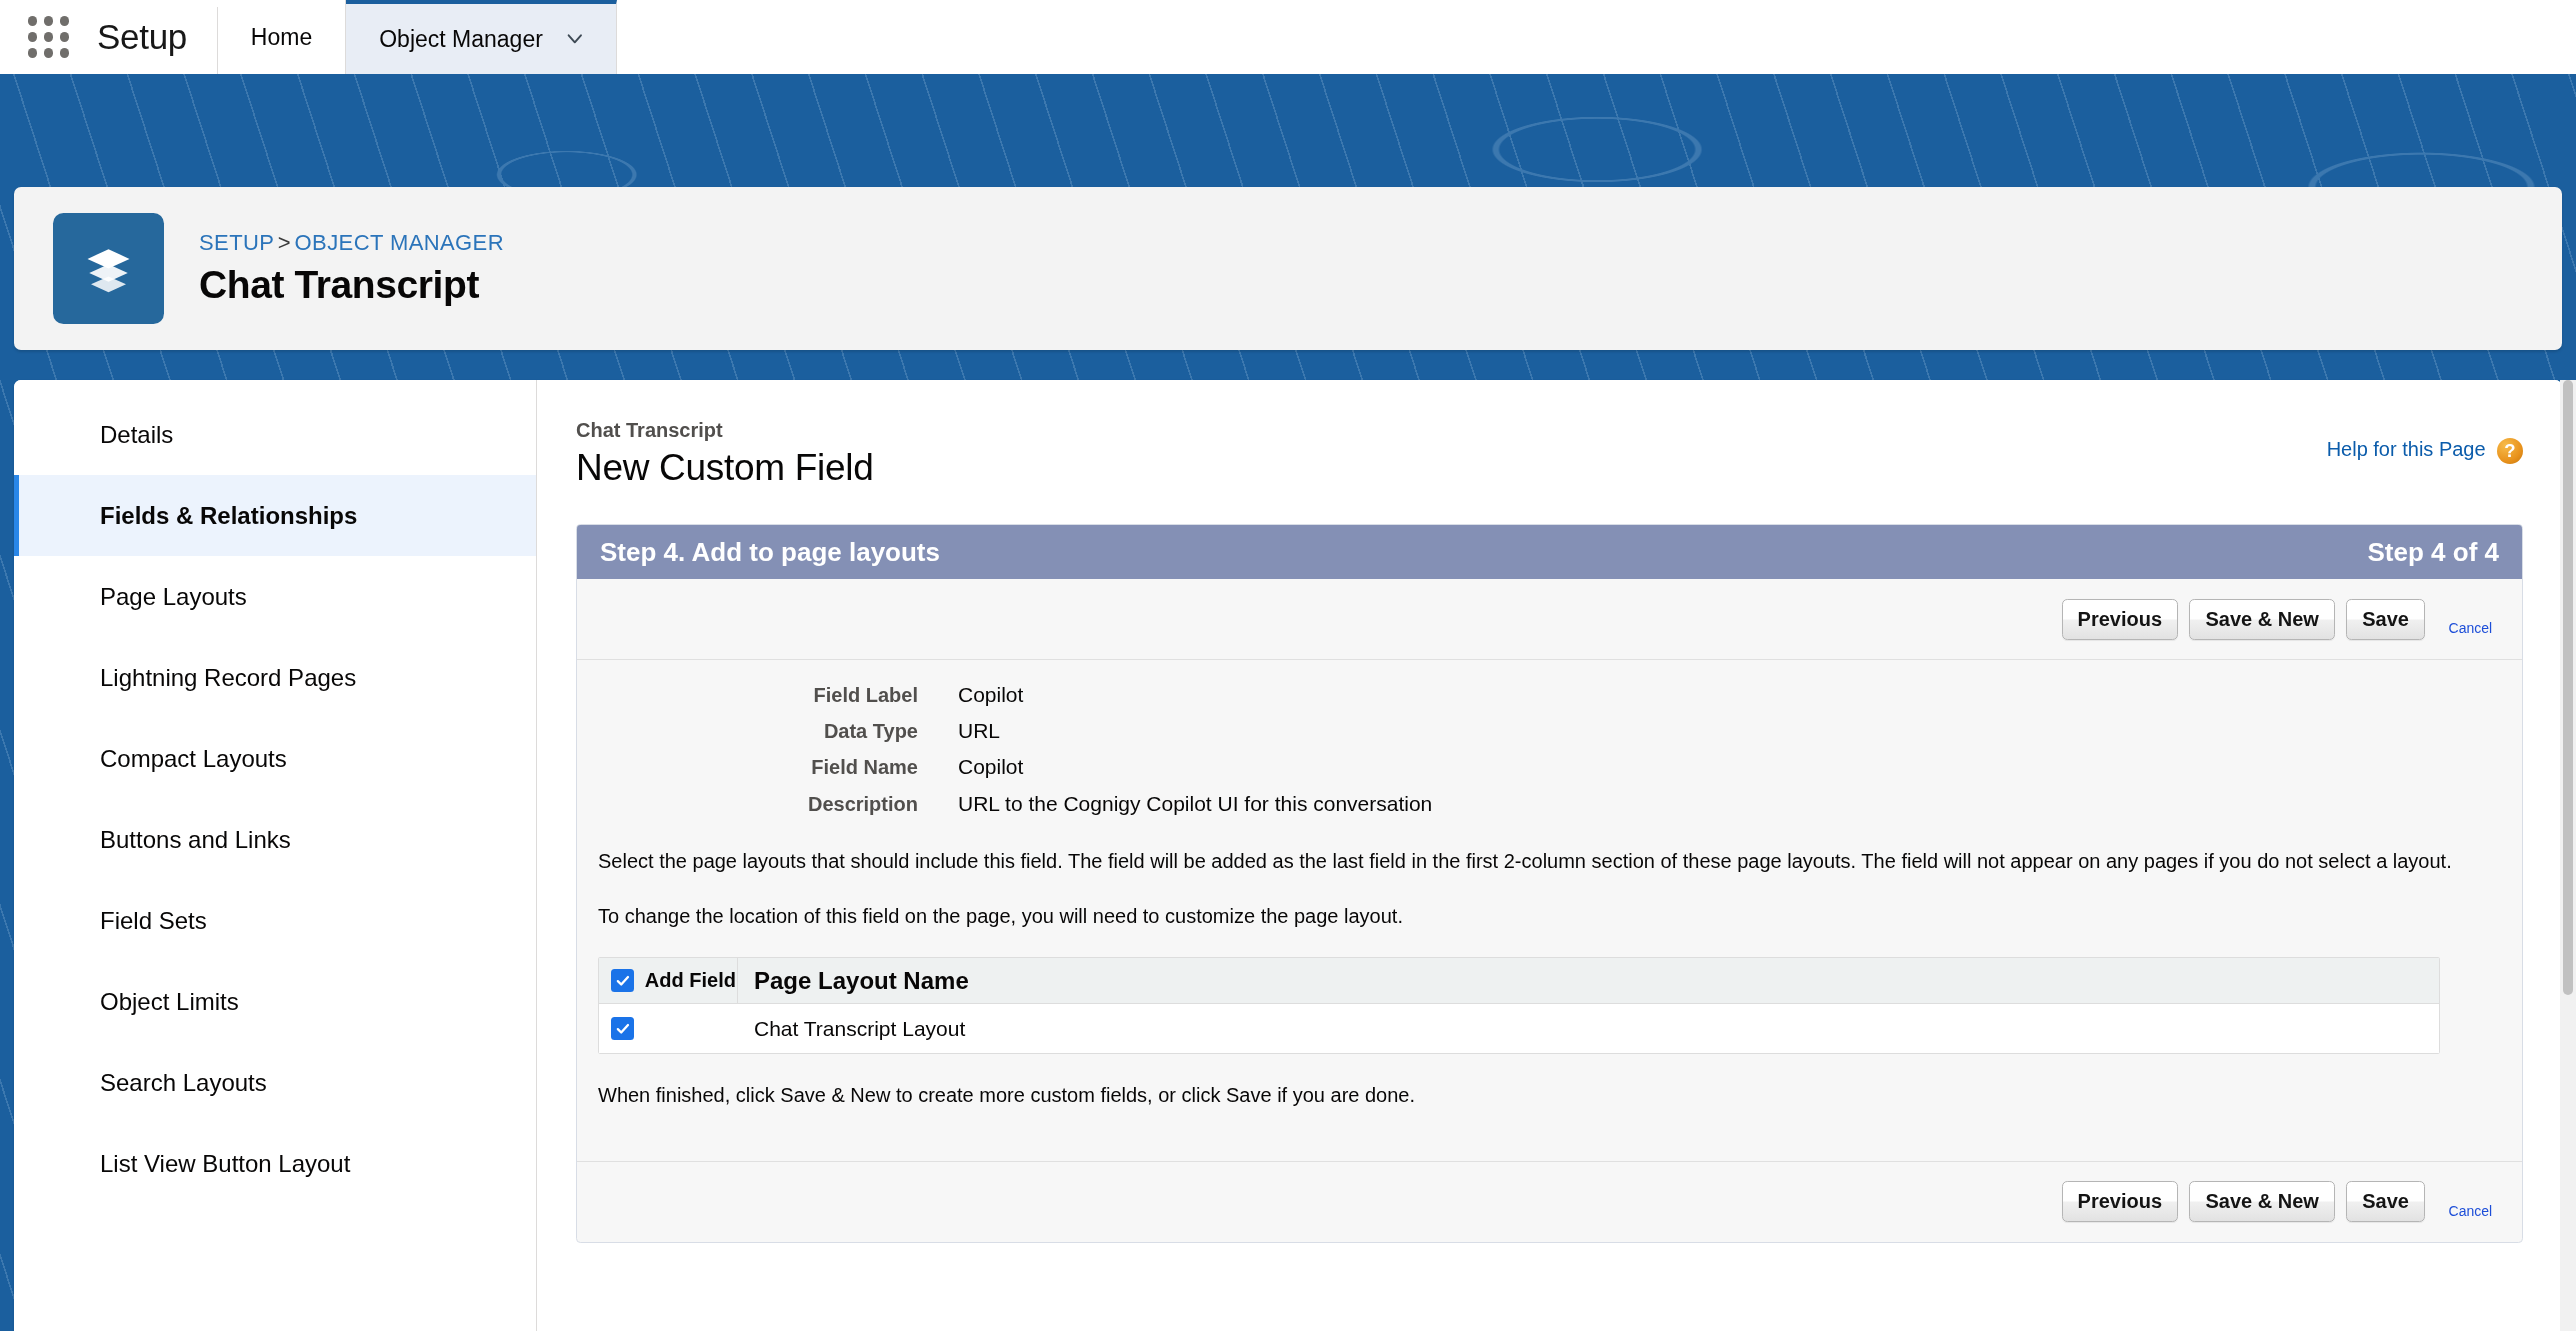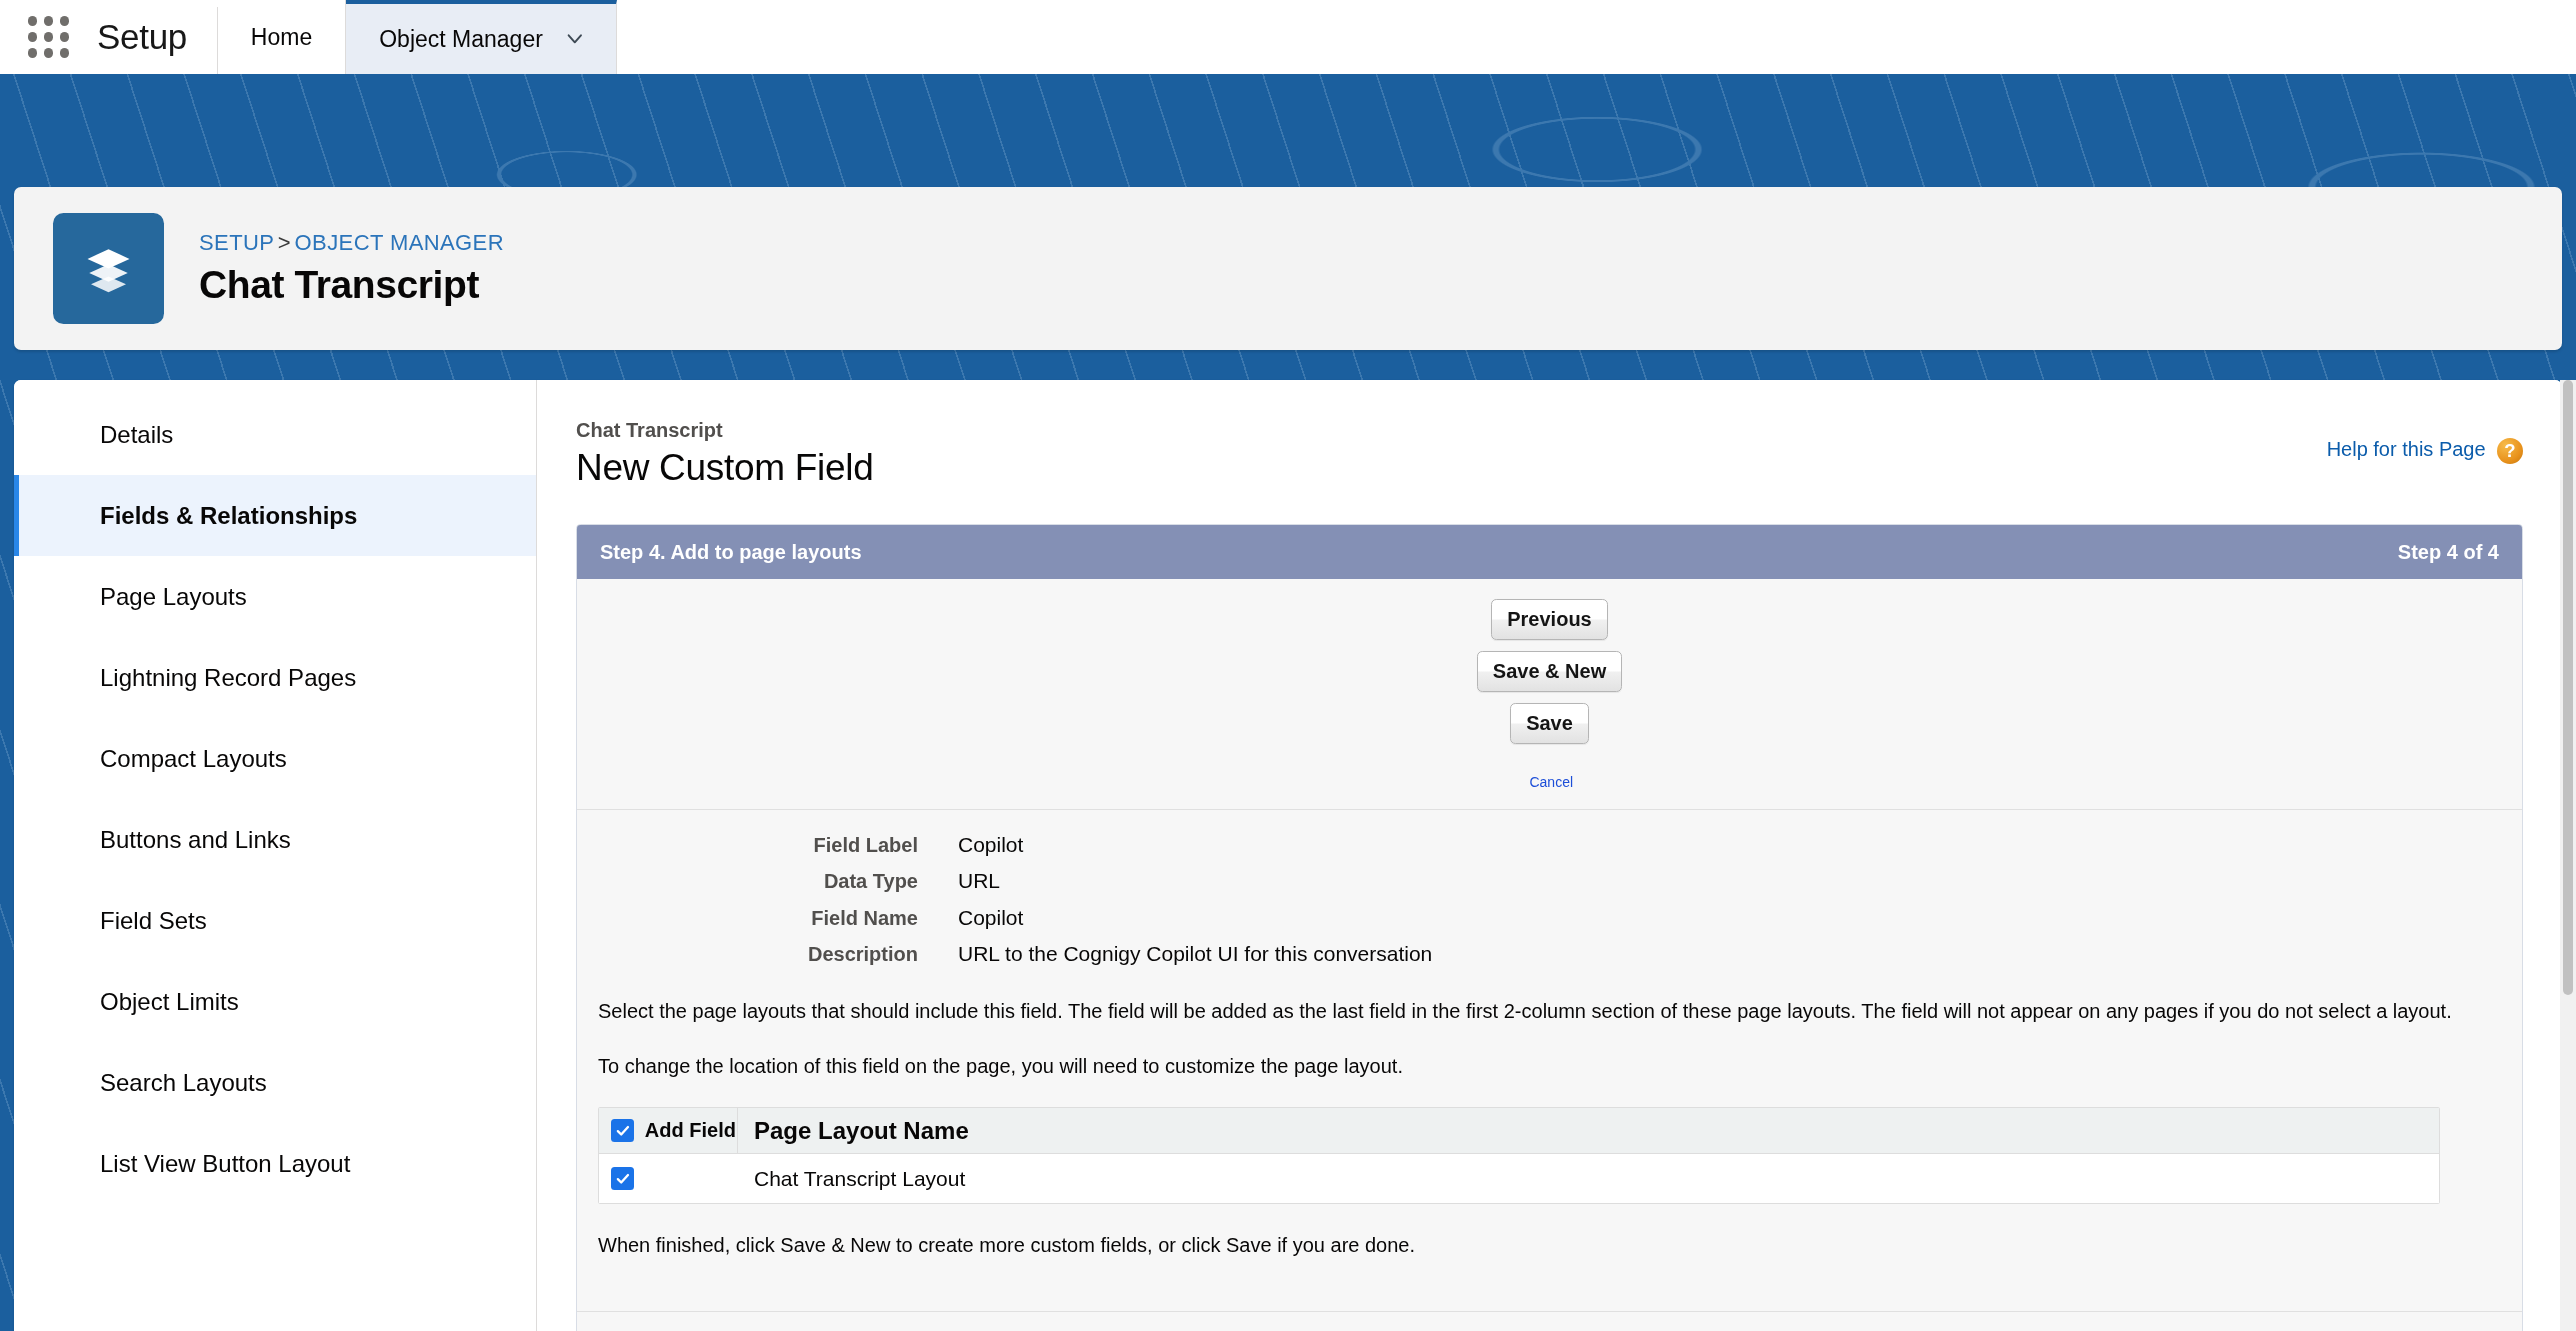--- a/index.html
+++ b/index.html
@@ -236,30 +236,29 @@
     overflow: hidden;
   }
   .wizard-header {
     background: #8490b5;
     color: #ffffff;
     height: 54px;
     display: flex;
     align-items: center;
     justify-content: space-between;
     padding: 0 23px;
-    font-size: 20px;
+    font-size: 26px;
     font-weight: bold;
   }
   .btn-row {
     display: flex;
     justify-content: flex-end;
     align-items: center;
     gap: 11.4px;
     padding: 19.3px 21px;
-    flex-direction: column;
   }
   .btn-row.top { border-bottom: 0.9px solid #e0e0e0; }
   .btn-row.bottom { border-top: 0.9px solid #e0e0e0; }
   .btn {
     background: linear-gradient(to bottom, #ffffff 0%, #ffffff 48%, #f0f0f0 52%, #e2e2e2 100%);
     border: 0.9px solid #b5b5b5;
     border-radius: 5.3px;
     font-family: "Liberation Sans", sans-serif;
     font-size: 20px;
     font-weight: bold;

